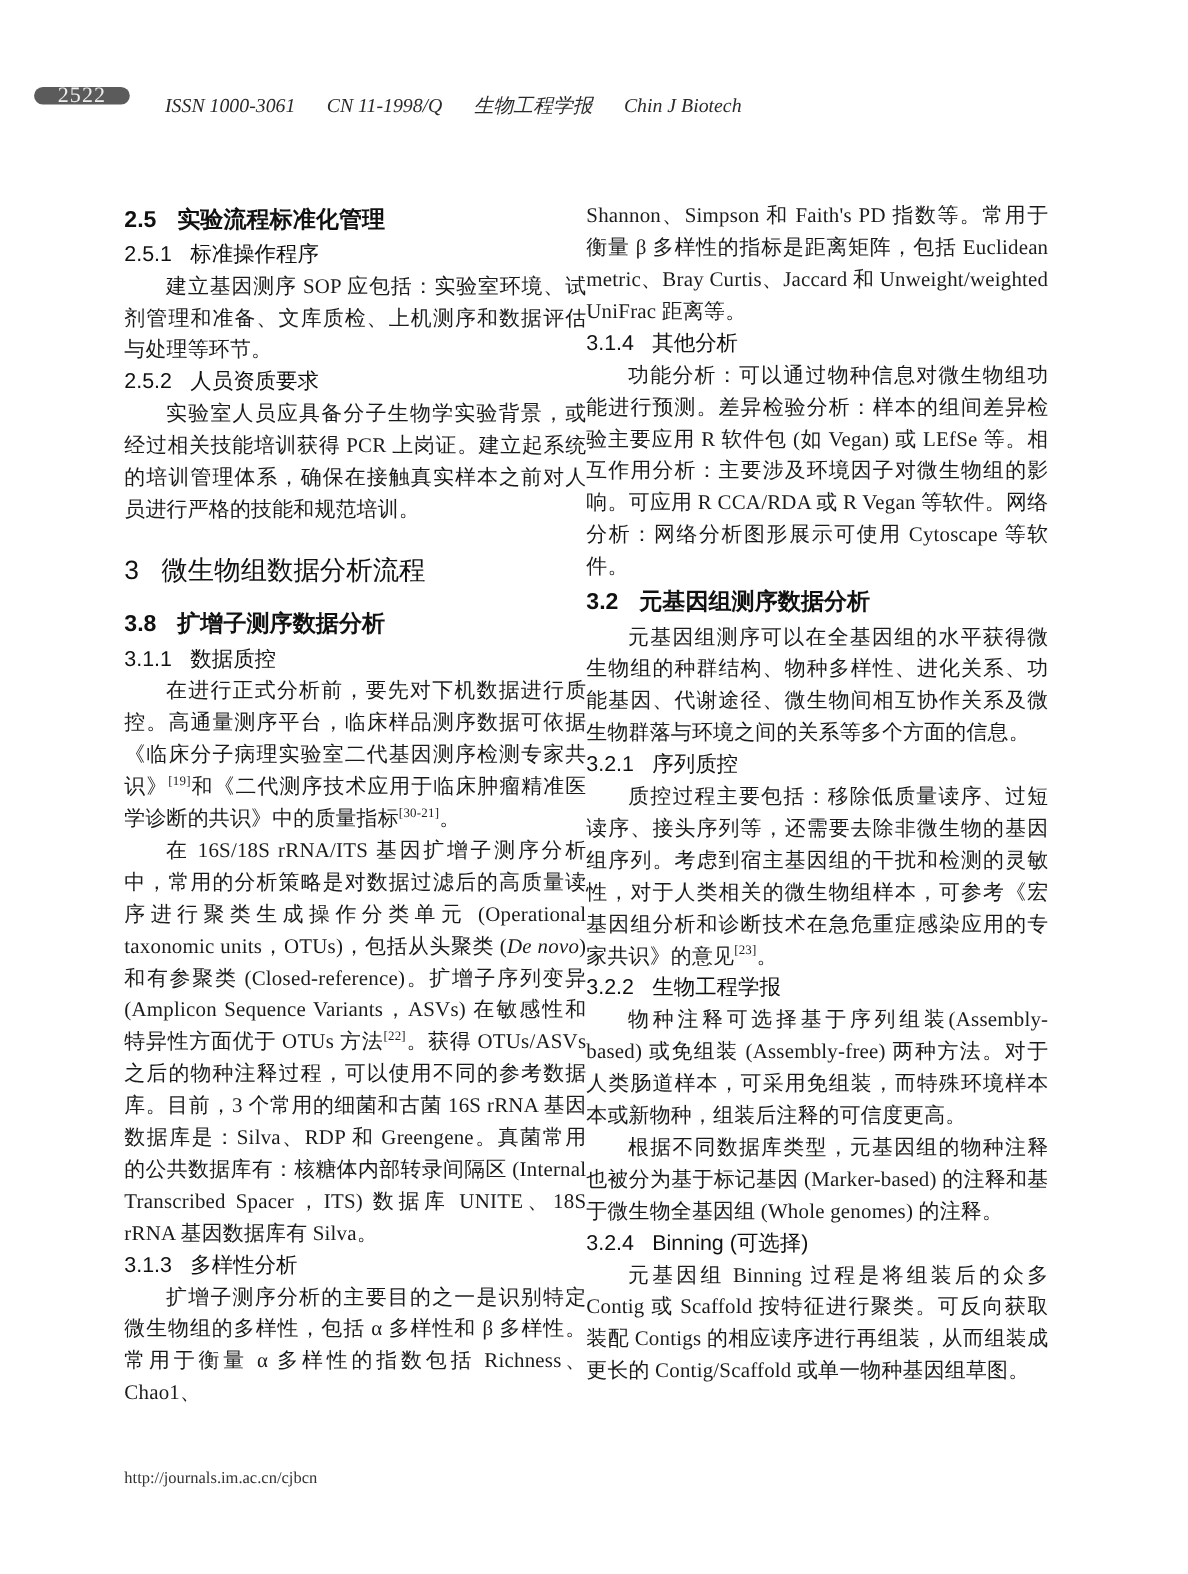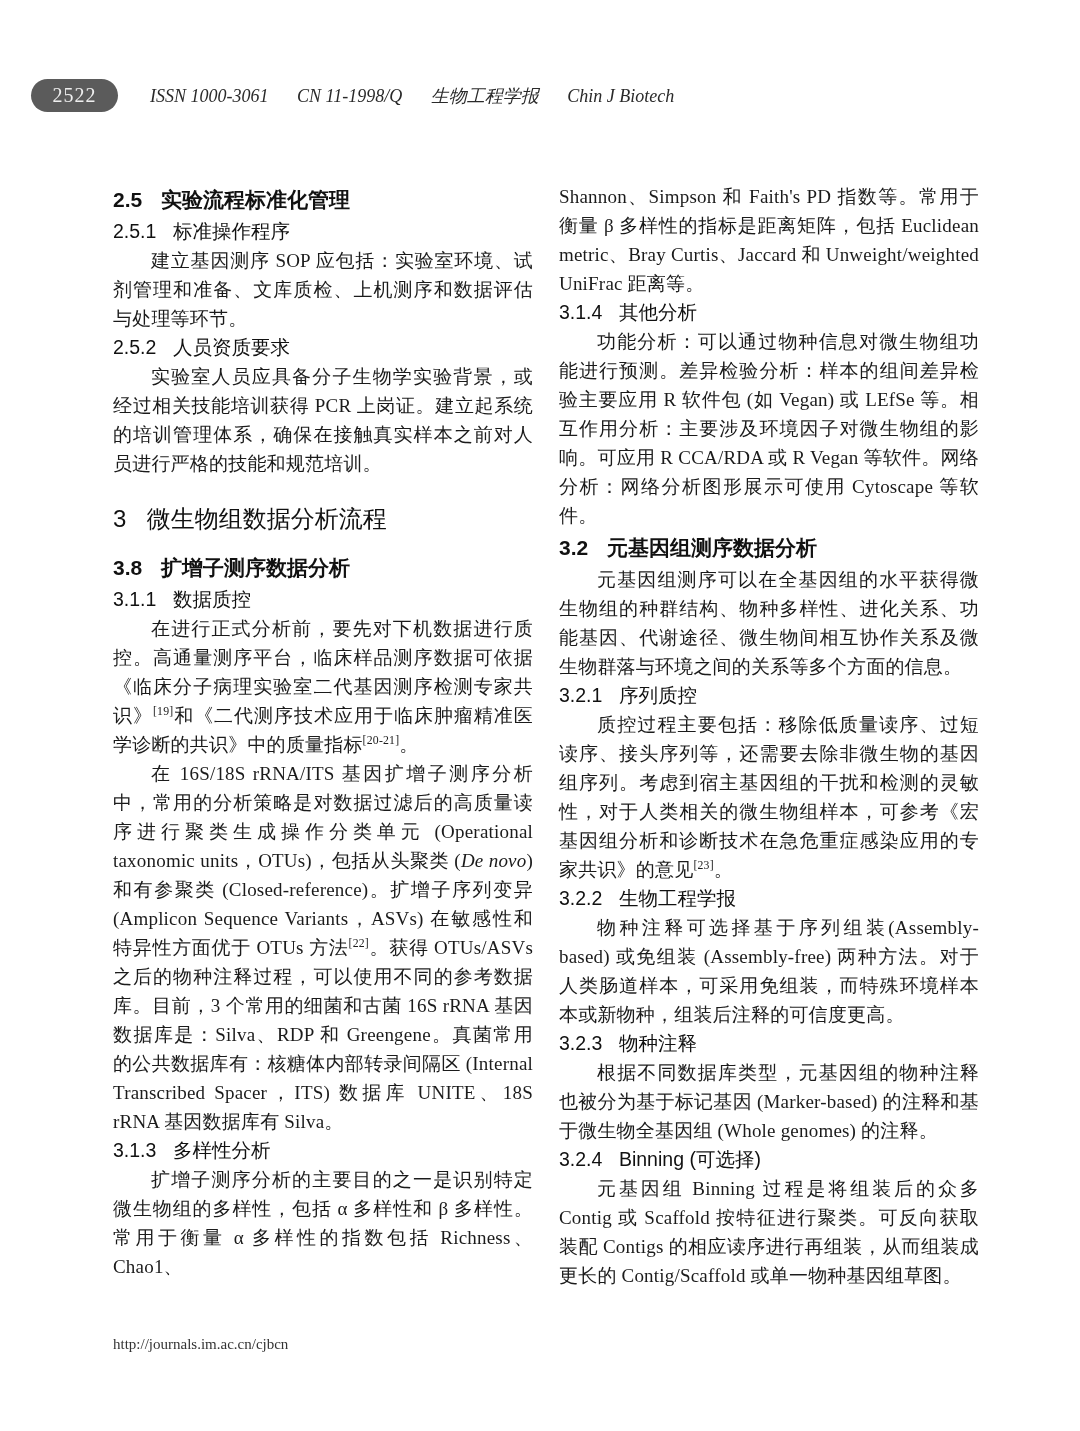--- a/index.html
+++ b/index.html
@@ -11,37 +11,37 @@
     width: 1080px; height: 1431px;
     background: #ffffff;
     overflow: hidden;
     font-family: "Liberation Serif", "DejaVu Serif", serif;
     color: #1b1b1b;
   }
   
   .page-header { position: absolute; top: 0; left: 0; right: 0; height: 130px; }
   .page-badge {
     position: absolute; left: 31px; top: 79px;
-    width: 87px; height: 33px;
+    width: 87px; height: 16px;
     background: #5b5b5b; color: #efefef;
     border-radius: 17px;
     display: flex; align-items: center; justify-content: center;
     font-size: 20px; letter-spacing: 1px;
   }
   .header-line {
     position: absolute; left: 150px; top: 84px;
     font-size: 18px; color: #2a2a2a; white-space: nowrap;
   }
   .header-line span { margin-right: 24px; font-style: italic; }
   .header-line span:last-child { margin-right: 0; text-align: right; }
   
   .columns {
     position: absolute; top: 182px; left: 113px;
     width: 866px;
-    display: flex; gap: 26px;
+    display: flex; 
   }
   .col { width: 420px; }
   
   .para {
     margin: 0;
     font-size: 19px; line-height: 29px;
     text-align: justify;
     letter-spacing: 0.2px;
   }
   .para.indent { text-indent: 2em; }
@@ -105,21 +105,21 @@
       <p class="para indent">实验室人员应具备分子生物学实验背景，或经过相关技能培训获得 PCR 上岗证。建立起系统的培训管理体系，确保在接触真实样本之前对人员进行严格的技能和规范培训。</p>
       <h1 class="h1">
         <span class="num">3</span><span class="title">微生物组数据分析流程</span>
       </h1>
       <h2 class="h2">
         <span class="num">3.8</span><span class="title">扩增子测序数据分析</span>
       </h2>
       <h3 class="h3">
         <span class="num">3.1.1</span><span class="title">数据质控</span>
       </h3>
-      <p class="para indent"><span>在进行正式分析前，要先对下机数据进行质控。高通量测序平台，临床样品测序数据可依据《临床分子病理实验室二代基因测序检测专家共识》</span><sup>[19]</sup><span>和《二代测序技术应用于临床肿瘤精准医学诊断的共识》中的质量指标</span><sup>[20-21]</sup><span>。</span></p>
+      <p class="para indent"><span>在进行正式分析前，要先对下机数据进行质控。高通量测序平台，临床样品测序数据可依据《临床分子病理实验室二代基因测序检测专家共识》</span><sup>[19]</sup><span>和《二代测序技术应用于临床肿瘤精准医学诊断的共识》中的质量指标</span><sup>[30-21]</sup><span>。</span></p>
       <p class="para indent"><span>在 16S/18S rRNA/ITS 基因扩增子测序分析中，常用的分析策略是对数据过滤后的高质量读序进行聚类生成操作分类单元 (Operational taxonomic units，OTUs)，包括从头聚类 (</span><i>De novo</i><span>) 和有参聚类 (Closed-reference)。扩增子序列变异 (Amplicon Sequence Variants，ASVs) 在敏感性和特异性方面优于 OTUs 方法</span><sup>[22]</sup><span>。获得 OTUs/ASVs 之后的物种注释过程，可以使用不同的参考数据库。目前，3 个常用的细菌和古菌 16S rRNA 基因数据库是：Silva、RDP 和 Greengene。真菌常用的公共数据库有：核糖体内部转录间隔区 (Internal Transcribed Spacer，ITS) 数据库 UNITE、18S rRNA 基因数据库有 Silva。</span></p>
       <h3 class="h3">
         <span class="num">3.1.3</span><span class="title">多样性分析</span>
       </h3>
       <p class="para indent">扩增子测序分析的主要目的之一是识别特定微生物组的多样性，包括 α 多样性和 β 多样性。常用于衡量 α 多样性的指数包括 Richness、Chao1、</p>
     </div>
 
     <div class="col">
       <p class="para">Shannon、Simpson 和 Faith's PD 指数等。常用于衡量 β 多样性的指标是距离矩阵，包括 Euclidean metric、Bray Curtis、Jaccard 和 Unweight/weighted UniFrac 距离等。</p>
       <h3 class="h3">
@@ -131,23 +131,20 @@
       </h2>
       <p class="para indent">元基因组测序可以在全基因组的水平获得微生物组的种群结构、物种多样性、进化关系、功能基因、代谢途径、微生物间相互协作关系及微生物群落与环境之间的关系等多个方面的信息。</p>
       <h3 class="h3">
         <span class="num">3.2.1</span><span class="title">序列质控</span>
       </h3>
       <p class="para indent"><span>质控过程主要包括：移除低质量读序、过短读序、接头序列等，还需要去除非微生物的基因组序列。考虑到宿主基因组的干扰和检测的灵敏性，对于人类相关的微生物组样本，可参考《宏基因组分析和诊断技术在急危重症感染应用的专家共识》的意见</span><sup>[23]</sup><span>。</span></p>
       <h3 class="h3">
         <span class="num">3.2.2</span><span class="title">生物工程学报</span>
       </h3>
       <p class="para indent">物种注释可选择基于序列组装(Assembly-based) 或免组装 (Assembly-free) 两种方法。对于人类肠道样本，可采用免组装，而特殊环境样本本或新物种，组装后注释的可信度更高。</p>
-      <h3 class="h3">
-        <span class="num">3.2.3</span><span class="title">物种注释</span>
-      </h3>
       <p class="para indent">根据不同数据库类型，元基因组的物种注释也被分为基于标记基因 (Marker-based) 的注释和基于微生物全基因组 (Whole genomes) 的注释。</p>
       <h3 class="h3">
         <span class="num">3.2.4</span><span class="title">Binning (可选择)</span>
       </h3>
       <p class="para indent">元基因组 Binning 过程是将组装后的众多 Contig 或 Scaffold 按特征进行聚类。可反向获取装配 Contigs 的相应读序进行再组装，从而组装成更长的 Contig/Scaffold 或单一物种基因组草图。</p>
     </div>
 
   </div>
 
   <div class="page-footer">

